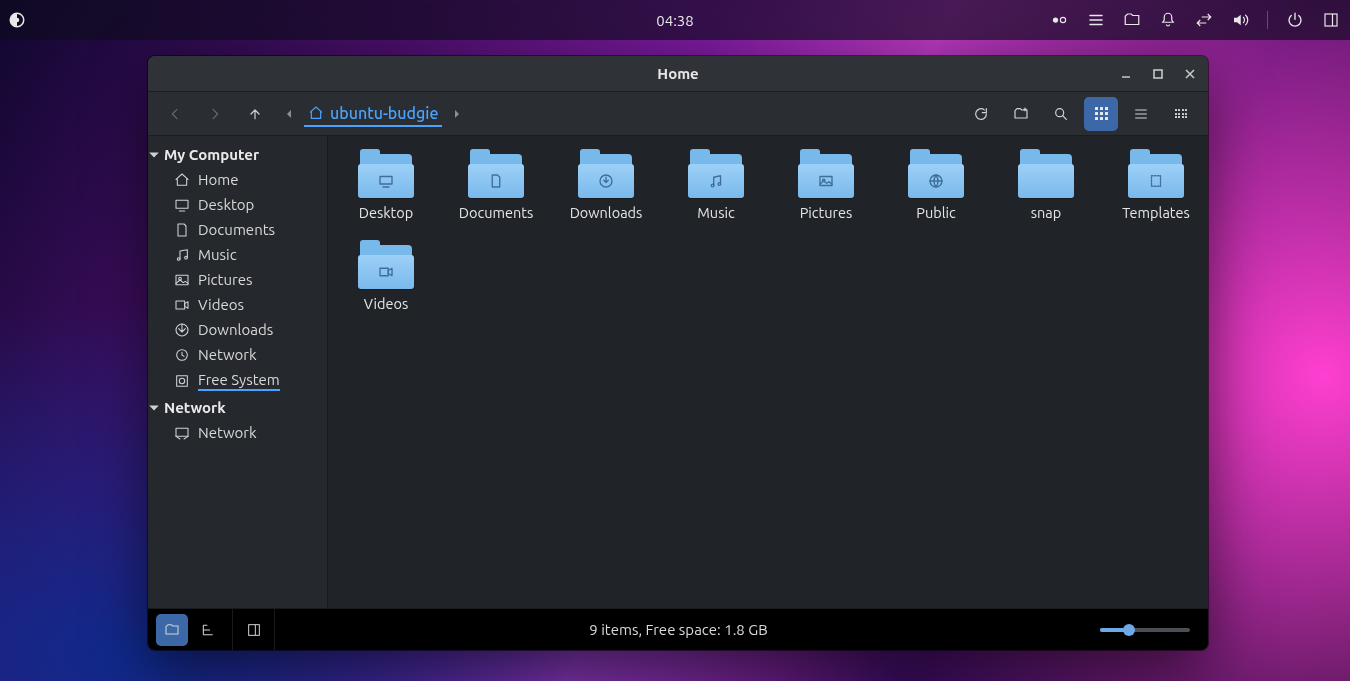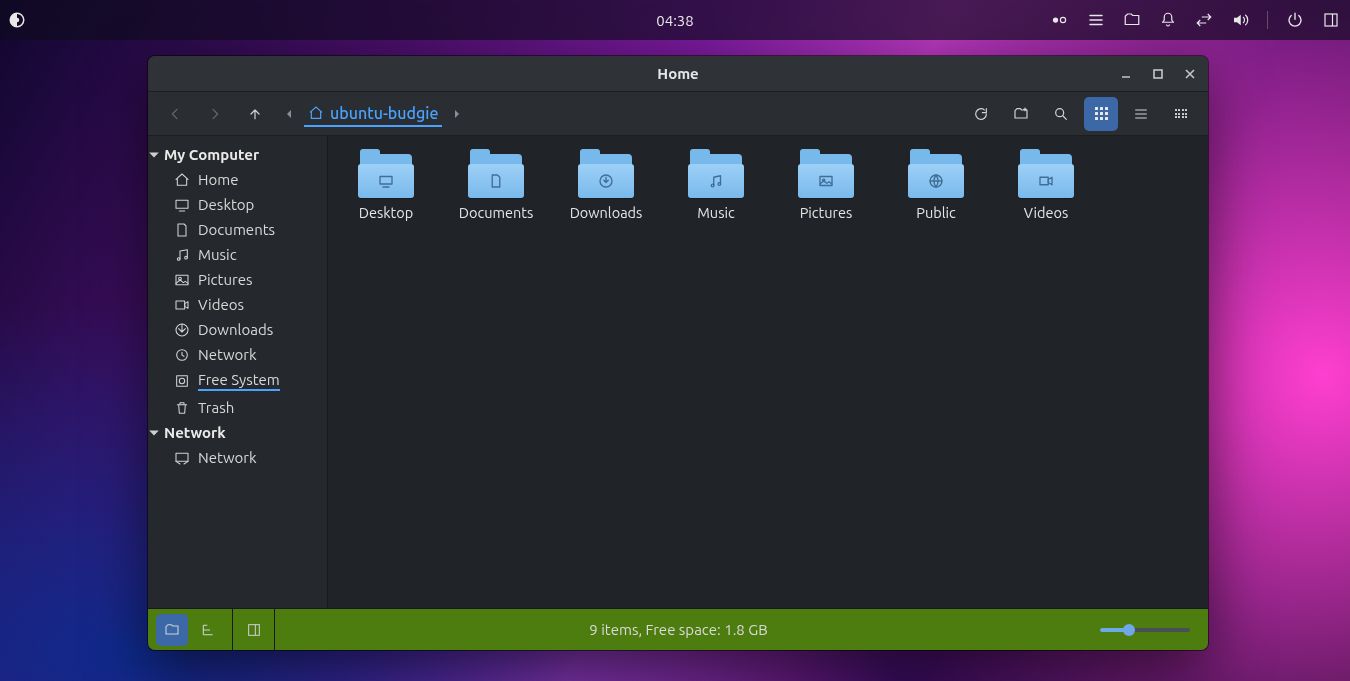--- a/index.html
+++ b/index.html
@@ -132,21 +132,21 @@
     border-radius:3px;
     box-shadow:0 1px 0 rgba(0,0,0,0.25);
     display:flex;align-items:center;justify-content:center;
   }
   .folder .icon .emblem{
     width:18px;height:18px;fill:none;stroke:#3f6f98;stroke-width:1.8;stroke-linecap:round;stroke-linejoin:round;
   }
   .folder .name{font-size:14.5px;color:#e6e6e6;text-align:center;white-space:nowrap}
 
   .statusbar{
-    height:42px;background:#4d7c0f;border-top:1px solid #181b1e;
+    height:42px;background:#000000;border-top:1px solid #181b1e;
     display:flex;align-items:center;font-size:15px;color:#dadada;
   }
   .status-left{display:flex;align-items:center;gap:4px;padding:0 8px;height:100%;border-right:1px solid #181b1e}
   .status-left .icon-btn{width:32px;height:32px;display:flex;align-items:center;justify-content:center;border-radius:5px;color:#cfd3d8}
   .status-left .icon-btn.active{background:#3d68a8}
   .status-left svg{width:16px;height:16px;fill:none;stroke:currentColor;stroke-width:1.6}
   .status-mid-icon{width:42px;display:flex;align-items:center;justify-content:center;border-right:1px solid #181b1e;height:100%}
   .status-mid-icon svg{width:16px;height:16px;fill:none;stroke:#cfd3d8;stroke-width:1.5}
   .status-text{flex:1;text-align:center}
   .zoom{
@@ -399,26 +399,20 @@
           </svg>
           <span class="label" data-interactable="false">Network</span>
         </div>
       <div class="side-item fs" data-interactable="true">
           <svg viewBox="0 0 24 24">
             <rect x="4" y="4" width="16" height="16"></rect>
             <circle cx="12" cy="12" r="4"></circle>
           </svg>
           <span class="label" data-interactable="false">Free System</span>
         </div>
-      <div class="side-item" data-interactable="true">
-          <svg viewBox="0 0 24 24">
-            <path d="M5 7h14M9 7V4h6v3M7 7l1 13h8l1-13"></path>
-          </svg>
-          <span class="label" data-interactable="false">Trash</span>
-        </div>
 
       <div class="section-header" data-interactable="true">
         <svg class="tri" viewBox="0 0 10 10">
             <path d="M1 3l4 4 4-4z"></path>
           </svg>
         <span data-interactable="false">Network</span>
       </div>
       <div class="side-item" data-interactable="true">
           <svg viewBox="0 0 24 24">
             <rect x="3" y="5" width="18" height="12"></rect>
@@ -508,21 +502,41 @@
             <div class="front">
               <svg class="emblem" viewBox="0 0 24 24">
                 <circle cx="12" cy="12" r="8"></circle>
                 <path d="M4 12h16M12 4a14 14 0 0 1 0 16M12 4a14 14 0 0 0 0 16"></path>
               </svg>
             </div>
           </div>
           <div class="name" data-interactable="false">Public</div>
         </div>
 
-
+      <div class="folder" data-interactable="true">
+          <div class="icon" data-interactable="false">
+            <div class="tab"></div>
+            <div class="back"></div>
+            <div class="front"></div>
+          </div>
+          <div class="name" data-interactable="false">snap</div>
+        </div>
+
+      <div class="folder" data-interactable="true">
+          <div class="icon" data-interactable="false">
+            <div class="tab"></div>
+            <div class="back"></div>
+            <div class="front">
+              <svg class="emblem" viewBox="0 0 24 24">
+                <rect x="6" y="5" width="12" height="14" stroke-dasharray="2 2"></rect>
+              </svg>
+            </div>
+          </div>
+          <div class="name" data-interactable="false">Templates</div>
+        </div>
 
       <div class="folder" data-interactable="true">
           <div class="icon" data-interactable="false">
             <div class="tab"></div>
             <div class="back"></div>
             <div class="front">
               <svg class="emblem" viewBox="0 0 24 24">
                 <rect x="4" y="7" width="11" height="10"></rect>
                 <path d="M15 10l5-3v10l-5-3z"></path>
               </svg>

